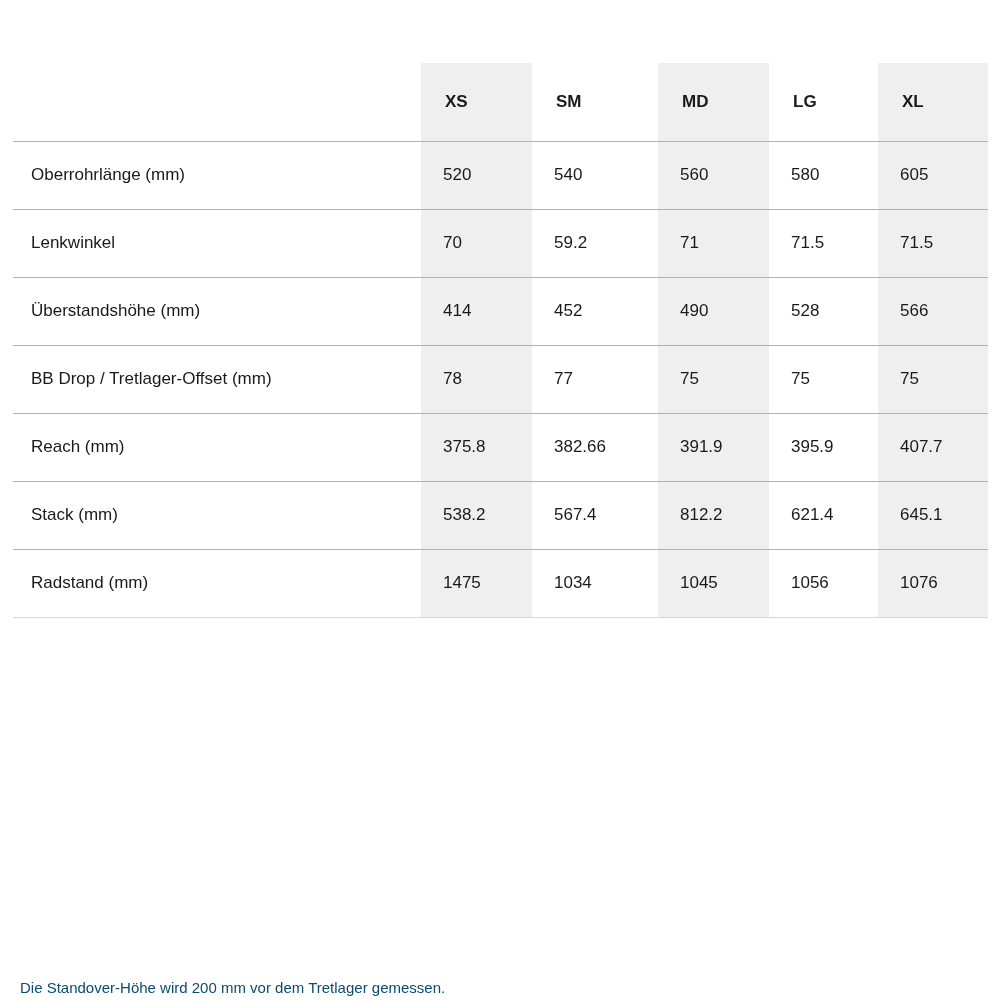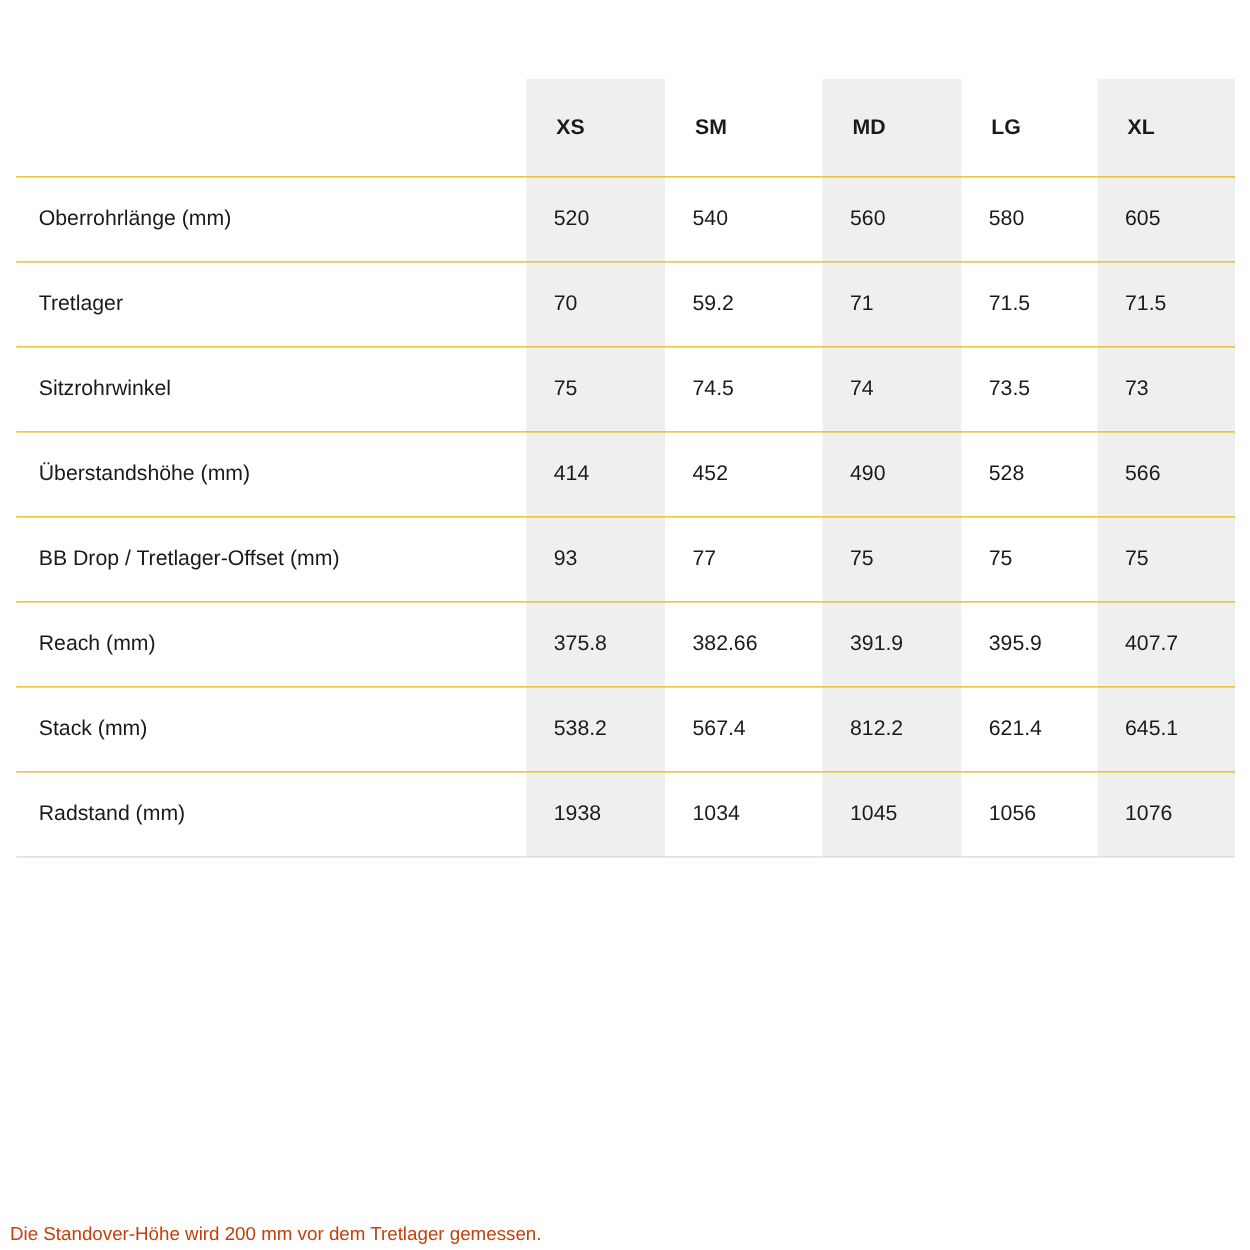--- a/index.html
+++ b/index.html
@@ -55,24 +55,24 @@
   thead th.label-col { padding-left: 18px; }
   tbody th.row-label {
     padding-left: 18px;
     font-weight: 400;
   }
   .shade { background: #efefef; margin-left: 20px; }
 
   .footnote {
     margin: 0;
     position: absolute;
-    left: 8px;
+    left: 20px;
     top: 916px;
     font-size: 15px;
-    color: #c2410c;
+    color: #0c4a6e;
   }
 </style>
 </head>
 <body>
 
 <div class="page">
   <table class="geo">
     <colgroup>
       <col class="c-label">
       <col class="c-xs">
@@ -94,46 +94,38 @@
     <tbody id="table-body">
         <tr>
           <th class="row-label">Oberrohrlänge (mm)</th>
           <td class="shade">520</td>
           <td>540</td>
           <td class="shade">560</td>
           <td>580</td>
           <td class="shade">605</td>
         </tr>
         <tr>
-          <th class="row-label">Tretlager</th>
+          <th class="row-label">Lenkwinkel</th>
           <td class="shade">70</td>
           <td>59.2</td>
           <td class="shade">71</td>
           <td>71.5</td>
           <td class="shade">71.5</td>
-        </tr>
-        <tr>
-          <th class="row-label">Sitzrohrwinkel</th>
-          <td class="shade">75</td>
-          <td>74.5</td>
-          <td class="shade">74</td>
-          <td>73.5</td>
-          <td class="shade">73</td>
         </tr>
         <tr>
           <th class="row-label">Überstandshöhe (mm)</th>
           <td class="shade">414</td>
           <td>452</td>
           <td class="shade">490</td>
           <td>528</td>
           <td class="shade">566</td>
         </tr>
         <tr>
           <th class="row-label">BB Drop / Tretlager-Offset (mm)</th>
-          <td class="shade">93</td>
+          <td class="shade">78</td>
           <td>77</td>
           <td class="shade">75</td>
           <td>75</td>
           <td class="shade">75</td>
         </tr>
         <tr>
           <th class="row-label">Reach (mm)</th>
           <td class="shade">375.8</td>
           <td>382.66</td>
           <td class="shade">391.9</td>
@@ -143,21 +135,21 @@
         <tr>
           <th class="row-label">Stack (mm)</th>
           <td class="shade">538.2</td>
           <td>567.4</td>
           <td class="shade">812.2</td>
           <td>621.4</td>
           <td class="shade">645.1</td>
         </tr>
         <tr>
           <th class="row-label">Radstand (mm)</th>
-          <td class="shade">1938</td>
+          <td class="shade">1475</td>
           <td>1034</td>
           <td class="shade">1045</td>
           <td>1056</td>
           <td class="shade">1076</td>
         </tr>
       </tbody>
   </table>
 
   <p class="footnote">Die Standover-Höhe wird 200 mm vor dem Tretlager gemessen.</p>
 </div>

